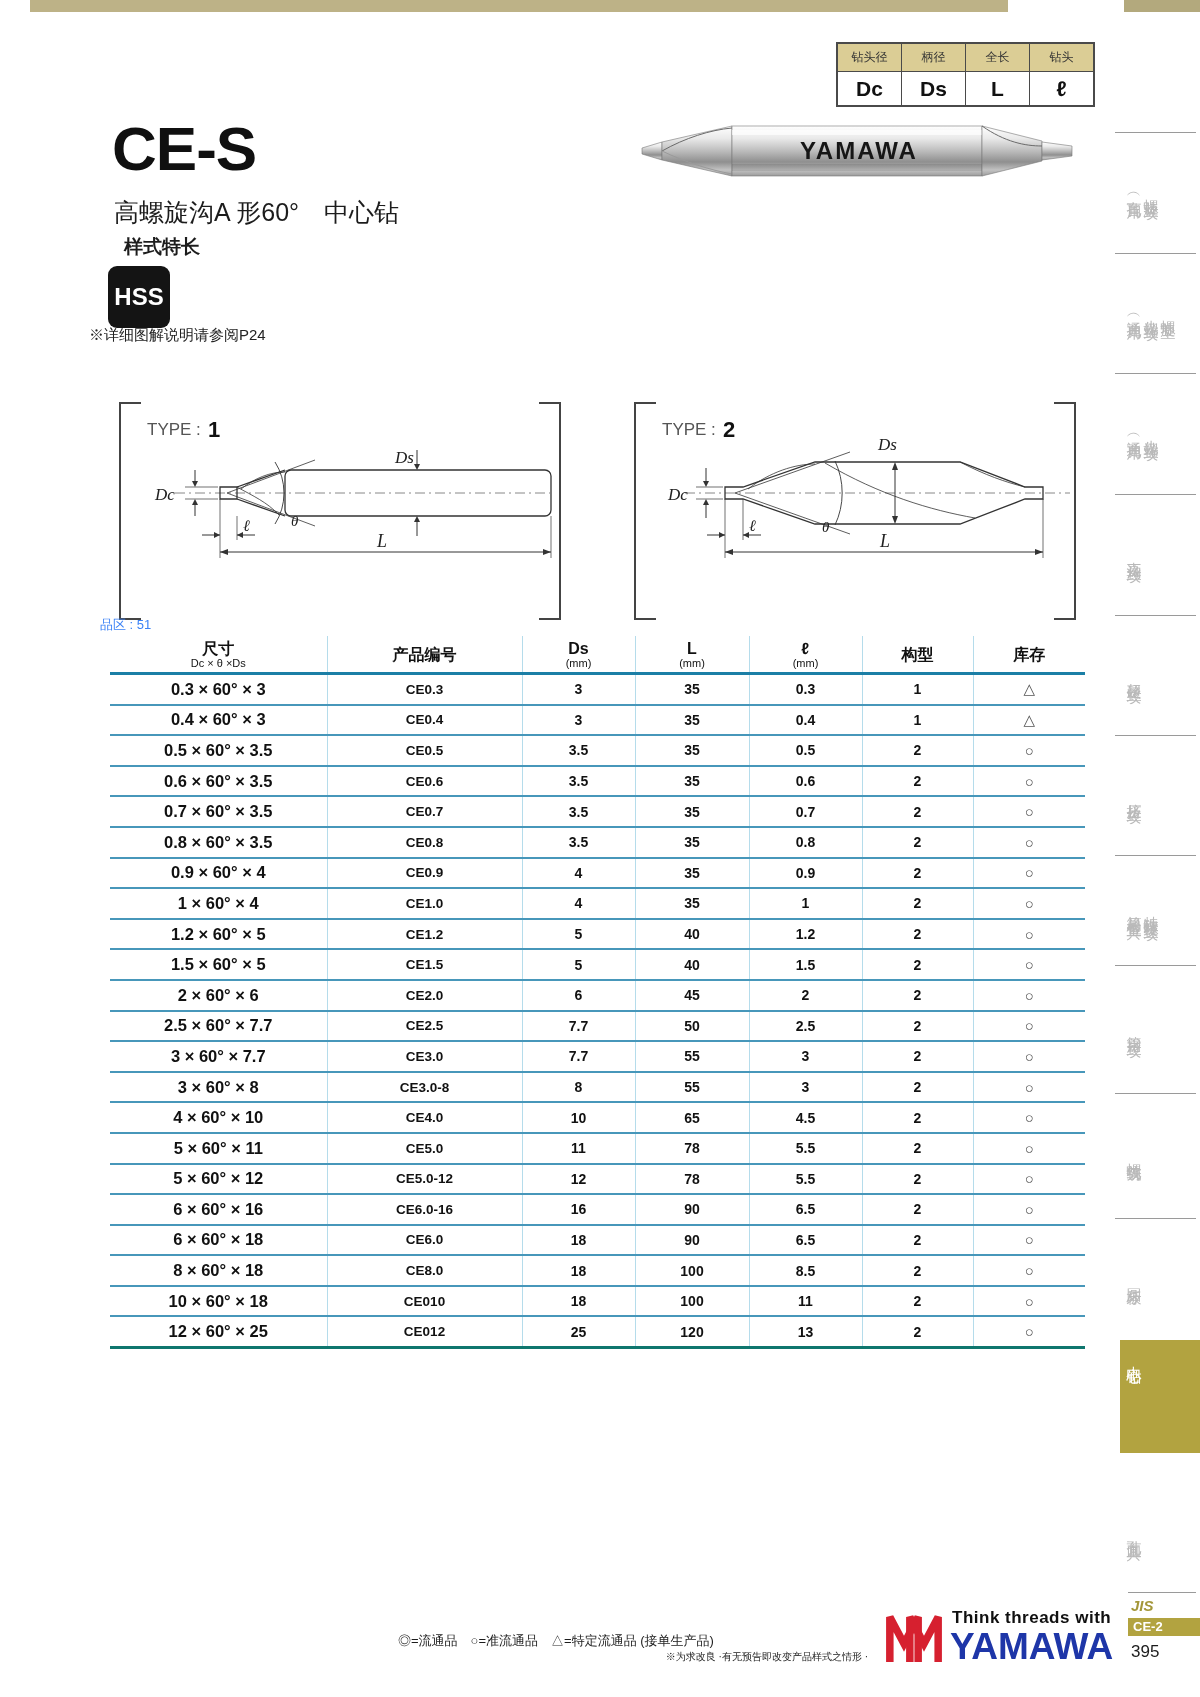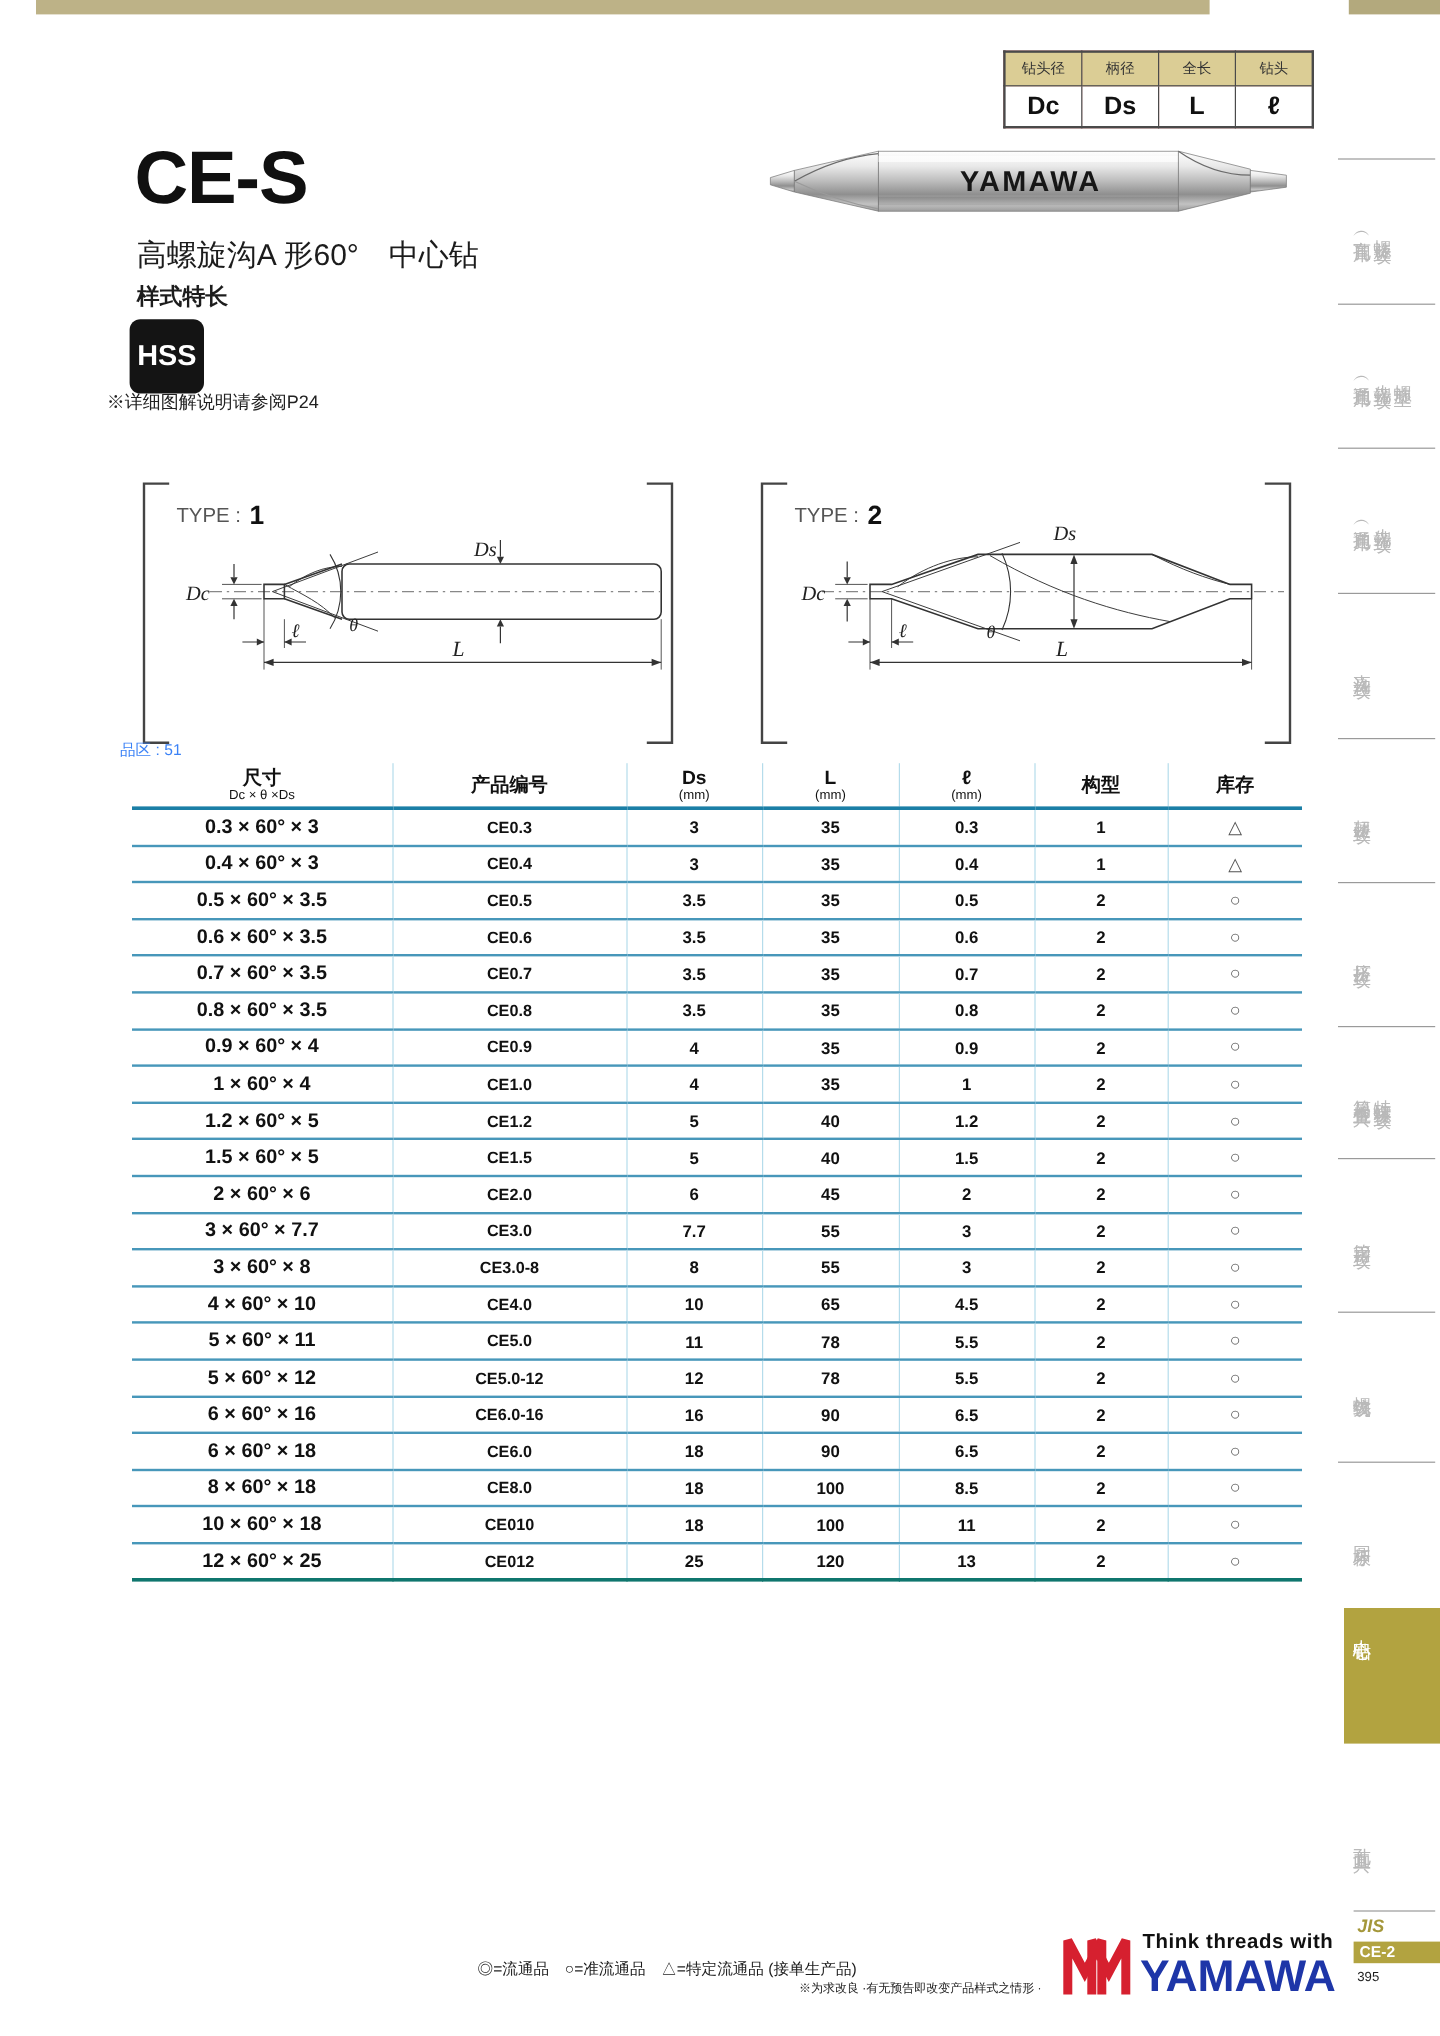--- a/index.html
+++ b/index.html
@@ -50,21 +50,21 @@
   .sb-line{position:absolute;left:1115px;width:81px;border-top:1px solid #9a9a9a}
 
   
   .legend{font-size:13px;color:#1c1c1c;text-align:left;width:470px}
   .legend2{font-size:10px;color:#1c1c1c;text-align:right;width:470px}
   .brand-tagline{font-size:17px;color:#101010;font-weight:700;letter-spacing:.5px}
   .brand-name{font-size:37px;font-weight:800;color:#1e36a8;letter-spacing:0;line-height:1}
   .jis{color:#a4973a;font-weight:700;font-size:15px;font-style:italic}
   .jis-strip{background:#b2a340;color:#fff;font-weight:700;font-size:13px;
              width:72px;height:18px;line-height:18px;padding-left:5px}
-  .pageno{font-size:11px;color:#1c1c1c}
+  .pageno{font-size:17px;color:#1c1c1c}
 
   svg text.dim{font-family:"Liberation Serif",serif;font-style:italic;fill:#222}
   svg text.typlbl{font-family:"Liberation Sans",sans-serif;fill:#555}
   svg text.typnum{font-family:"Liberation Sans",sans-serif;fill:#111;font-weight:bold}
 </style>
 </head>
 <body>
 
 <div class="page">
 
@@ -109,21 +109,21 @@
     <rect x="92" y="18" width="250" height="5" fill="#ffffff" opacity="0.65"></rect>
     <rect x="92" y="52" width="250" height="7" fill="#000000" opacity="0.10"></rect>
     <polygon points="342,14 402,29 402,49 342,64" fill="url(#met)" stroke="#777" stroke-width="0.6"></polygon>
     <path d="M342,14 C365,30 385,34 402,34" stroke="#6a6a6a" fill="none" stroke-width="1"></path>
     <polygon points="402,30 432,34 432,44 402,48" fill="url(#met)" stroke="#777" stroke-width="0.6"></polygon>
     <text x="160" y="47" font-size="24" font-weight="bold" letter-spacing="2" fill="#161616">YAMAWA</text>
   </svg>
 
   <div class="abs title" style="left:112px;top:118px">CE-S</div>
   <div class="abs subtitle" style="left:114px;top:196px">高螺旋沟A 形60°　中心钻</div>
-  <div class="abs feature" style="left:114px;top:234px">样式特长</div>
+  <div class="abs feature" style="left:124px;top:234px">样式特长</div>
   <div class="abs hss" style="left:108px;top:266px">HSS</div>
   <div class="abs note" style="left:89px;top:326px">※详细图解说明请参阅P24</div>
 
   <svg class="abs" style="left:115px;top:400px" width="450" height="222" viewBox="0 0 450 222">
     <path d="M26,3 H5 V219 H26" fill="none" stroke="#444" stroke-width="2"></path>
     <path d="M424,3 H445 V219 H424" fill="none" stroke="#444" stroke-width="2"></path>
     <text class="typlbl" x="32" y="35" font-size="17">TYPE :</text>
     <text class="typnum" x="93" y="37" font-size="22">1</text>
 
     <line x1="60" y1="93" x2="435" y2="93" stroke="#888" stroke-width="1" stroke-dasharray="10 4 2 4"></line>
@@ -348,20 +348,29 @@
         <tr>
           <td class="c-size">2 × 60° × 6</td>
           <td class="c-code">CE2.0</td>
           <td class="c-ds">6</td>
           <td class="c-l">45</td>
           <td class="c-ell">2</td>
           <td class="c-type">2</td>
           <td class="c-stock">○</td>
         </tr>
         <tr>
+          <td class="c-size">2.5 × 60° × 7.7</td>
+          <td class="c-code">CE2.5</td>
+          <td class="c-ds">7.7</td>
+          <td class="c-l">50</td>
+          <td class="c-ell">2.5</td>
+          <td class="c-type">2</td>
+          <td class="c-stock">○</td>
+        </tr>
+        <tr>
           <td class="c-size">3 × 60° × 7.7</td>
           <td class="c-code">CE3.0</td>
           <td class="c-ds">7.7</td>
           <td class="c-l">55</td>
           <td class="c-ell">3</td>
           <td class="c-type">2</td>
           <td class="c-stock">○</td>
         </tr>
         <tr>
           <td class="c-size">3 × 60° × 8</td>

